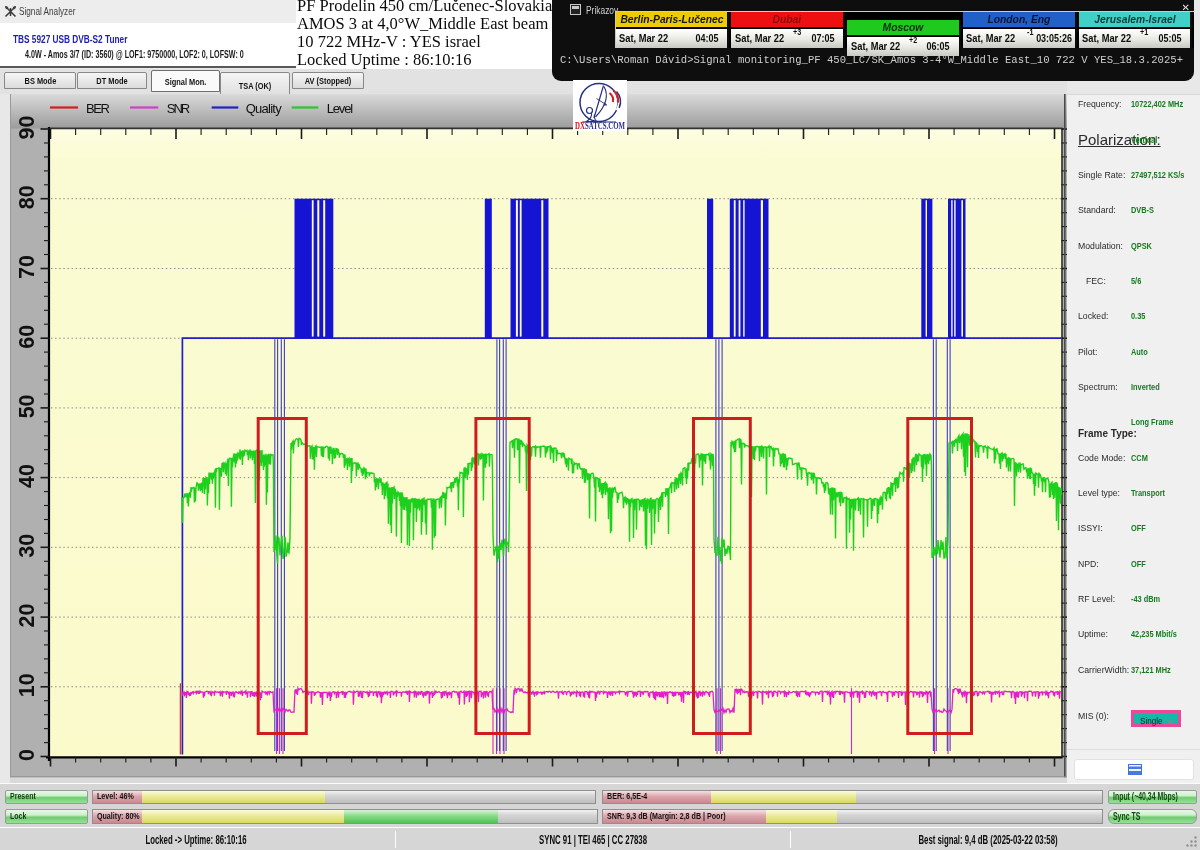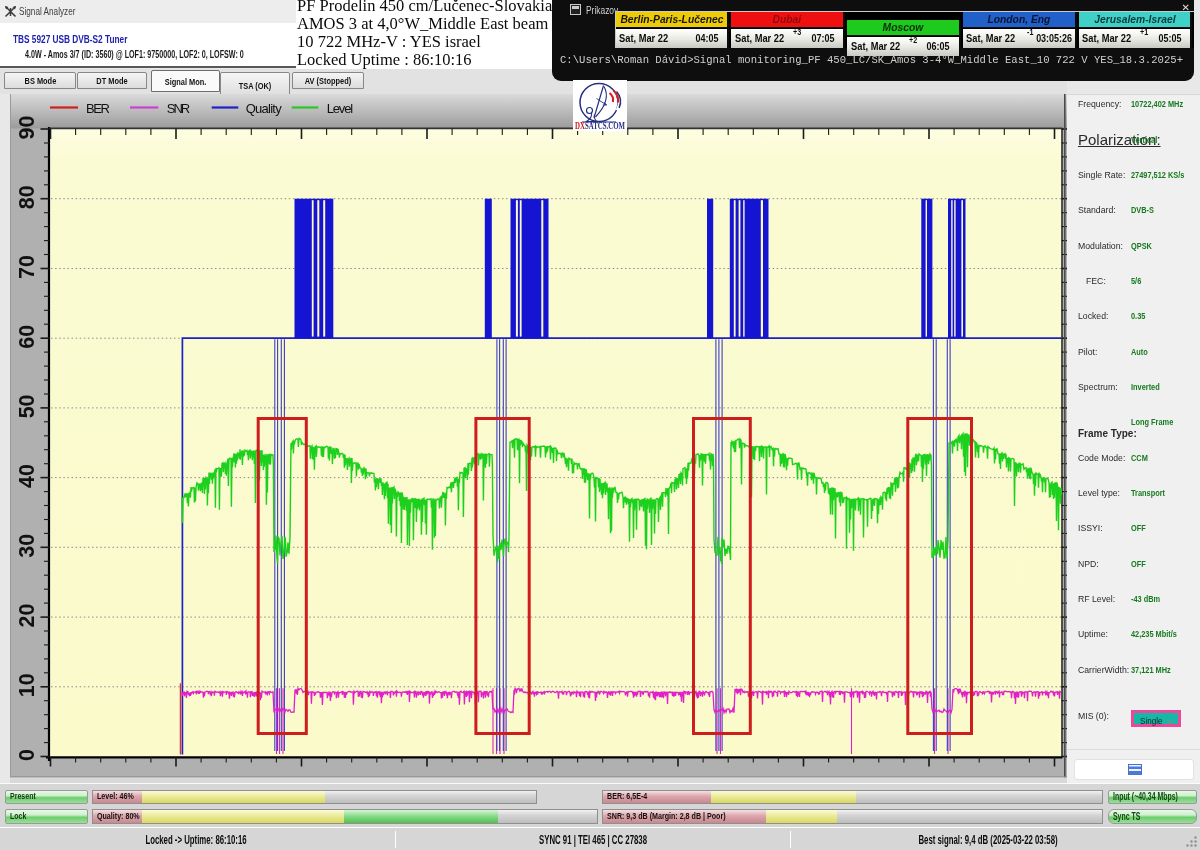--- a/index.html
+++ b/index.html
@@ -444,21 +444,21 @@
 <path d="M18.5 33 Q19.5 37.5 13.5 41.5 L23.5 41.5 Q20.5 37.5 21.5 34.5" fill="none" stroke="#283081" stroke-width="1.1"></path>
 <path d="M9 42 H43" stroke="#283081" stroke-width="1.1"></path>
 <path d="M43.5 11.5 a15.5 15.5 0 0 1 2.6 16.5" fill="none" stroke="#283081" stroke-width="1.5"></path>
 <path d="M36.5 13 a9 9 0 0 1 3.4 9" fill="none" stroke="#d42020" stroke-width="2.1"></path>
 <path d="M40.5 10.5 a13 13 0 0 1 4.4 12" fill="none" stroke="#d42020" stroke-width="2.1"></path>
 <text x="2" y="49" font-family="'Liberation Serif',serif" font-weight="bold" font-size="9.6" lengthAdjust="spacingAndGlyphs" textLength="50"><tspan fill="#cc1616">DX</tspan><tspan fill="#283081">SATCS.COM</tspan></text>
 </svg>
 </div>
 
 <div class="abs" style="left:0;top:783px;width:1200px;height:44px;background:#d6d6d6;border-top:1px solid #fbfbfb"></div>
-<div style="position:absolute;left:92px;top:789.5px;width:445px;height:14.5px;background:linear-gradient(#f2f2f2,#d4d4d4 40%,#bebebe);border:1px solid #8f8f8f">
+<div style="position:absolute;left:92px;top:789.5px;width:504px;height:14.5px;background:linear-gradient(#f2f2f2,#d4d4d4 40%,#bebebe);border:1px solid #8f8f8f">
     <div style="position:absolute;left:0px;top:0;width:49px;height:12.5px;background:linear-gradient(#f6e0e2,#dca6ac 45%,#c9888f)"></div>
     <div style="position:absolute;left:49px;top:0;width:183px;height:12.5px;background:linear-gradient(#fbfbd8,#ececa0 40%,#d9d95e)"></div>
     <div style="position:absolute;left:4px;top:0.75px;font-size:9px;font-weight:bold;color:#101010;white-space:nowrap;transform:scaleX(0.79);transform-origin:left center;line-height:11px;">Level: 46%</div>
   </div>
 <div style="position:absolute;left:602px;top:789.5px;width:501px;height:14.5px;background:linear-gradient(#f2f2f2,#d4d4d4 40%,#bebebe);border:1px solid #8f8f8f">
     <div style="position:absolute;left:0px;top:0;width:107.5px;height:12.5px;background:linear-gradient(#f6e0e2,#dca6ac 45%,#c9888f)"></div>
     <div style="position:absolute;left:107.5px;top:0;width:145px;height:12.5px;background:linear-gradient(#fbfbd8,#ececa0 40%,#d9d95e)"></div>
     <div style="position:absolute;left:4px;top:0.75px;font-size:9px;font-weight:bold;color:#101010;white-space:nowrap;transform:scaleX(0.79);transform-origin:left center;line-height:11px;">BER: 6,5E-4</div>
   </div>
 <div style="position:absolute;left:92px;top:808.8px;width:506px;height:15px;background:linear-gradient(#f2f2f2,#d4d4d4 40%,#bebebe);border:1px solid #8f8f8f">

